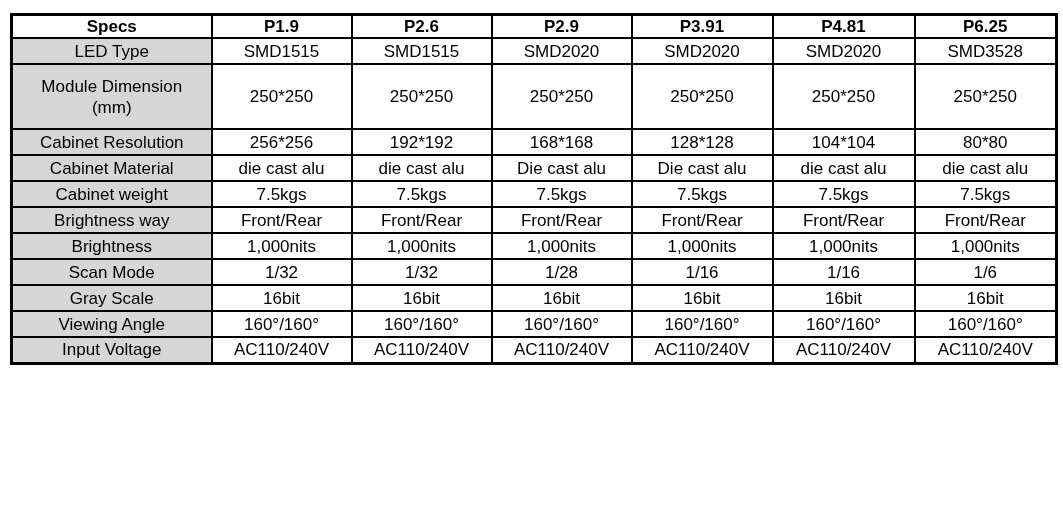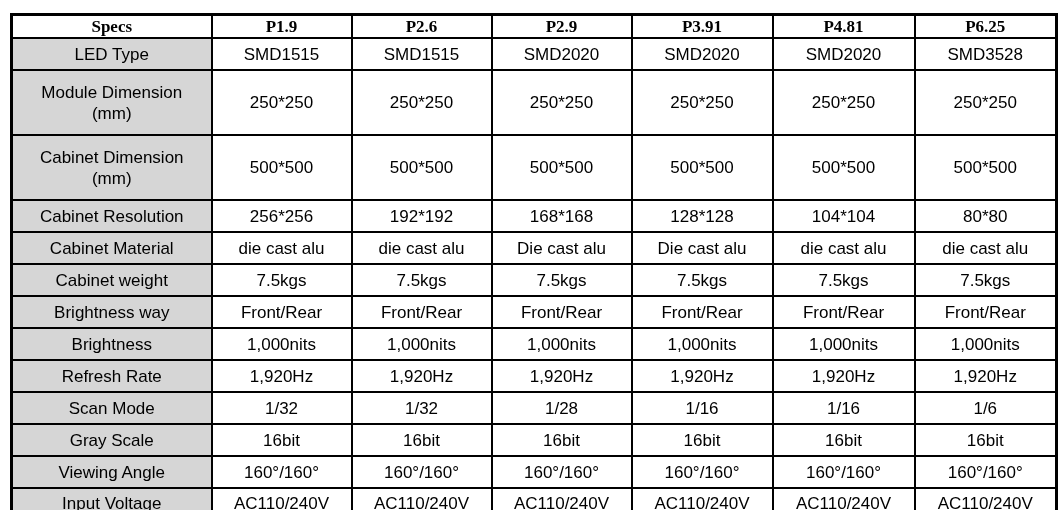--- a/index.html
+++ b/index.html
@@ -25,28 +25,27 @@
     border: 2px solid var(--border-color, #000000);
     text-align: center;
     vertical-align: middle;
     padding: 0 4px;
     font-size: 17px;
     line-height: 1.25;
     overflow: hidden;
   }
   table.spec-table thead tr {
     height: 22px;
-    font-family: Liberation Serif, serif;
   }
   table.spec-table th {
     font-weight: bold;
     background: var(--header-bg, #ffffff);
   }
   table.spec-table tbody tr {
-    height: 32px;
+    height: 26px;
   }
   table.spec-table tbody tr.tall {
     height: 65px;
   }
   td.label-cell {
     background: var(--label-bg, #d6d6d6);
     white-space: pre-line;
   }
   td.value-cell {
     background: #ffffff;
@@ -90,30 +89,20 @@
         <tr class="tall">
           <td class="label-cell">Module Dimension
 (mm)</td>
           <td class="value-cell">250*250</td>
           <td class="value-cell">250*250</td>
           <td class="value-cell">250*250</td>
           <td class="value-cell">250*250</td>
           <td class="value-cell">250*250</td>
           <td class="value-cell">250*250</td>
         </tr>
-        <tr class="tall">
-          <td class="label-cell">Cabinet Dimension
-(mm)</td>
-          <td class="value-cell">500*500</td>
-          <td class="value-cell">500*500</td>
-          <td class="value-cell">500*500</td>
-          <td class="value-cell">500*500</td>
-          <td class="value-cell">500*500</td>
-          <td class="value-cell">500*500</td>
-        </tr>
         <tr>
           <td class="label-cell">Cabinet Resolution</td>
           <td class="value-cell">256*256</td>
           <td class="value-cell">192*192</td>
           <td class="value-cell">168*168</td>
           <td class="value-cell">128*128</td>
           <td class="value-cell">104*104</td>
           <td class="value-cell">80*80</td>
         </tr>
         <tr>
@@ -146,29 +135,20 @@
         <tr>
           <td class="label-cell">Brightness</td>
           <td class="value-cell">1,000nits</td>
           <td class="value-cell">1,000nits</td>
           <td class="value-cell">1,000nits</td>
           <td class="value-cell">1,000nits</td>
           <td class="value-cell">1,000nits</td>
           <td class="value-cell">1,000nits</td>
         </tr>
         <tr>
-          <td class="label-cell">Refresh Rate</td>
-          <td class="value-cell">1,920Hz</td>
-          <td class="value-cell">1,920Hz</td>
-          <td class="value-cell">1,920Hz</td>
-          <td class="value-cell">1,920Hz</td>
-          <td class="value-cell">1,920Hz</td>
-          <td class="value-cell">1,920Hz</td>
-        </tr>
-        <tr>
           <td class="label-cell">Scan Mode</td>
           <td class="value-cell">1/32</td>
           <td class="value-cell">1/32</td>
           <td class="value-cell">1/28</td>
           <td class="value-cell">1/16</td>
           <td class="value-cell">1/16</td>
           <td class="value-cell">1/6</td>
         </tr>
         <tr>
           <td class="label-cell">Gray Scale</td>

